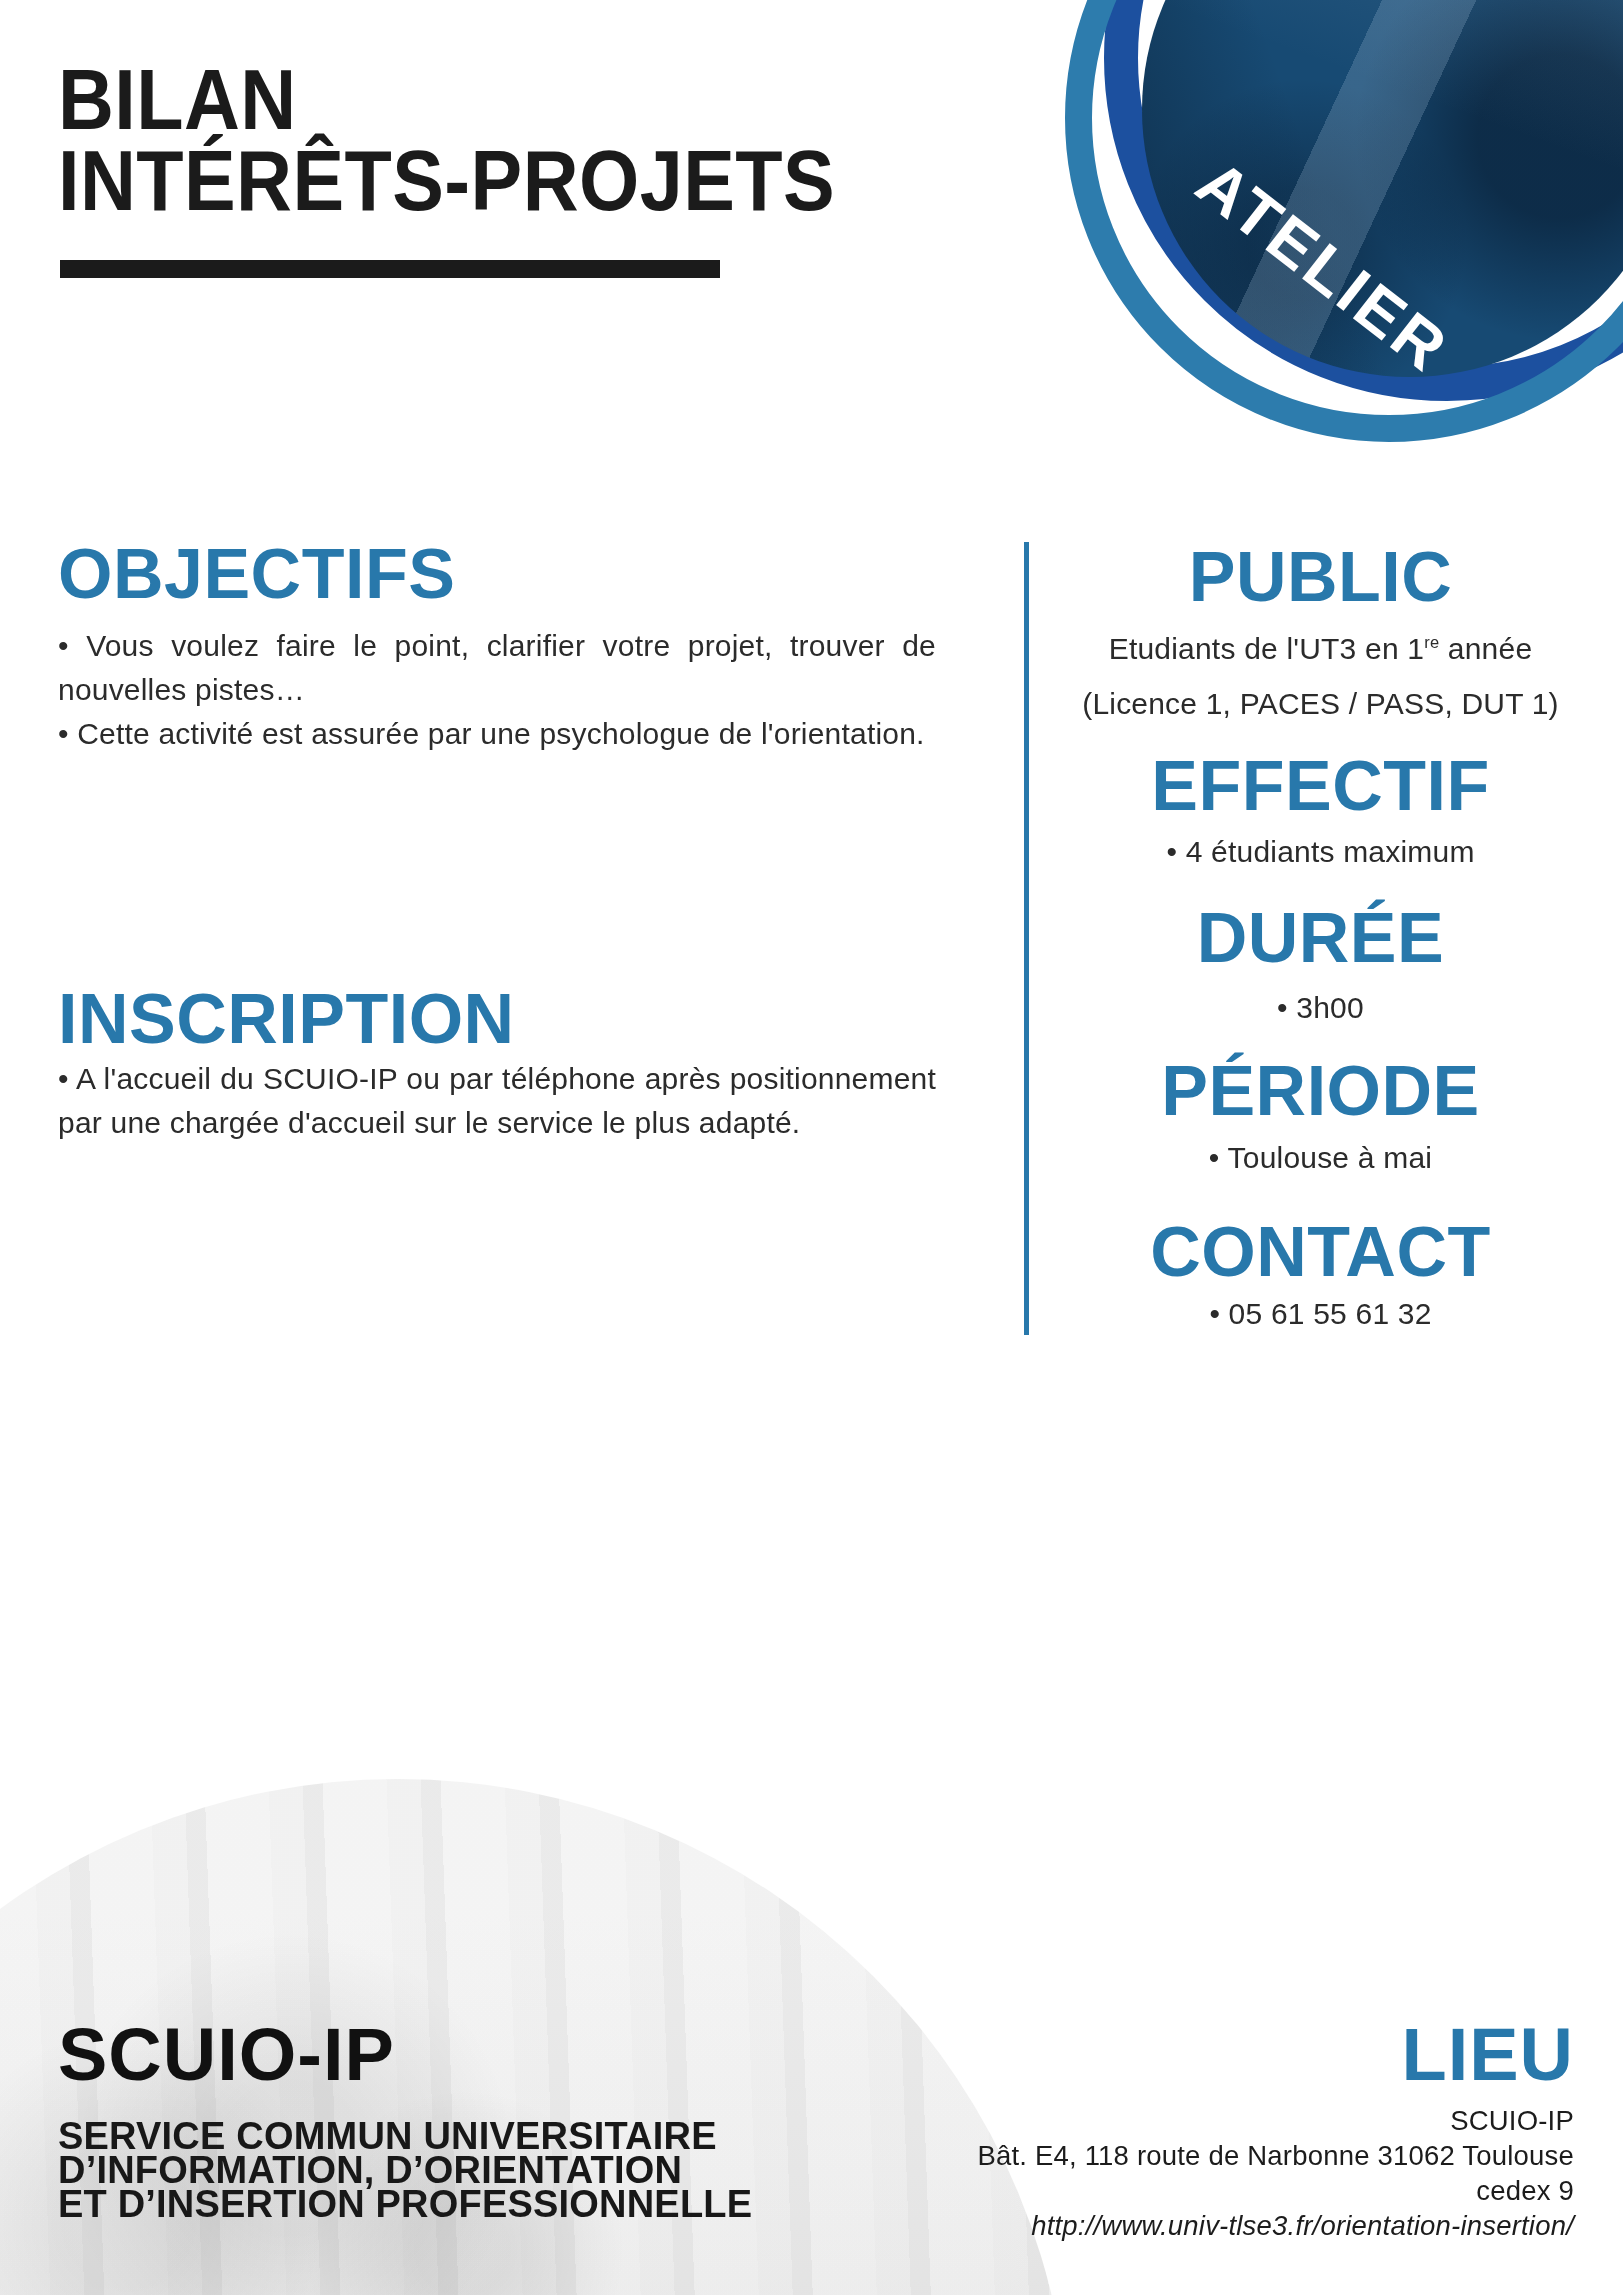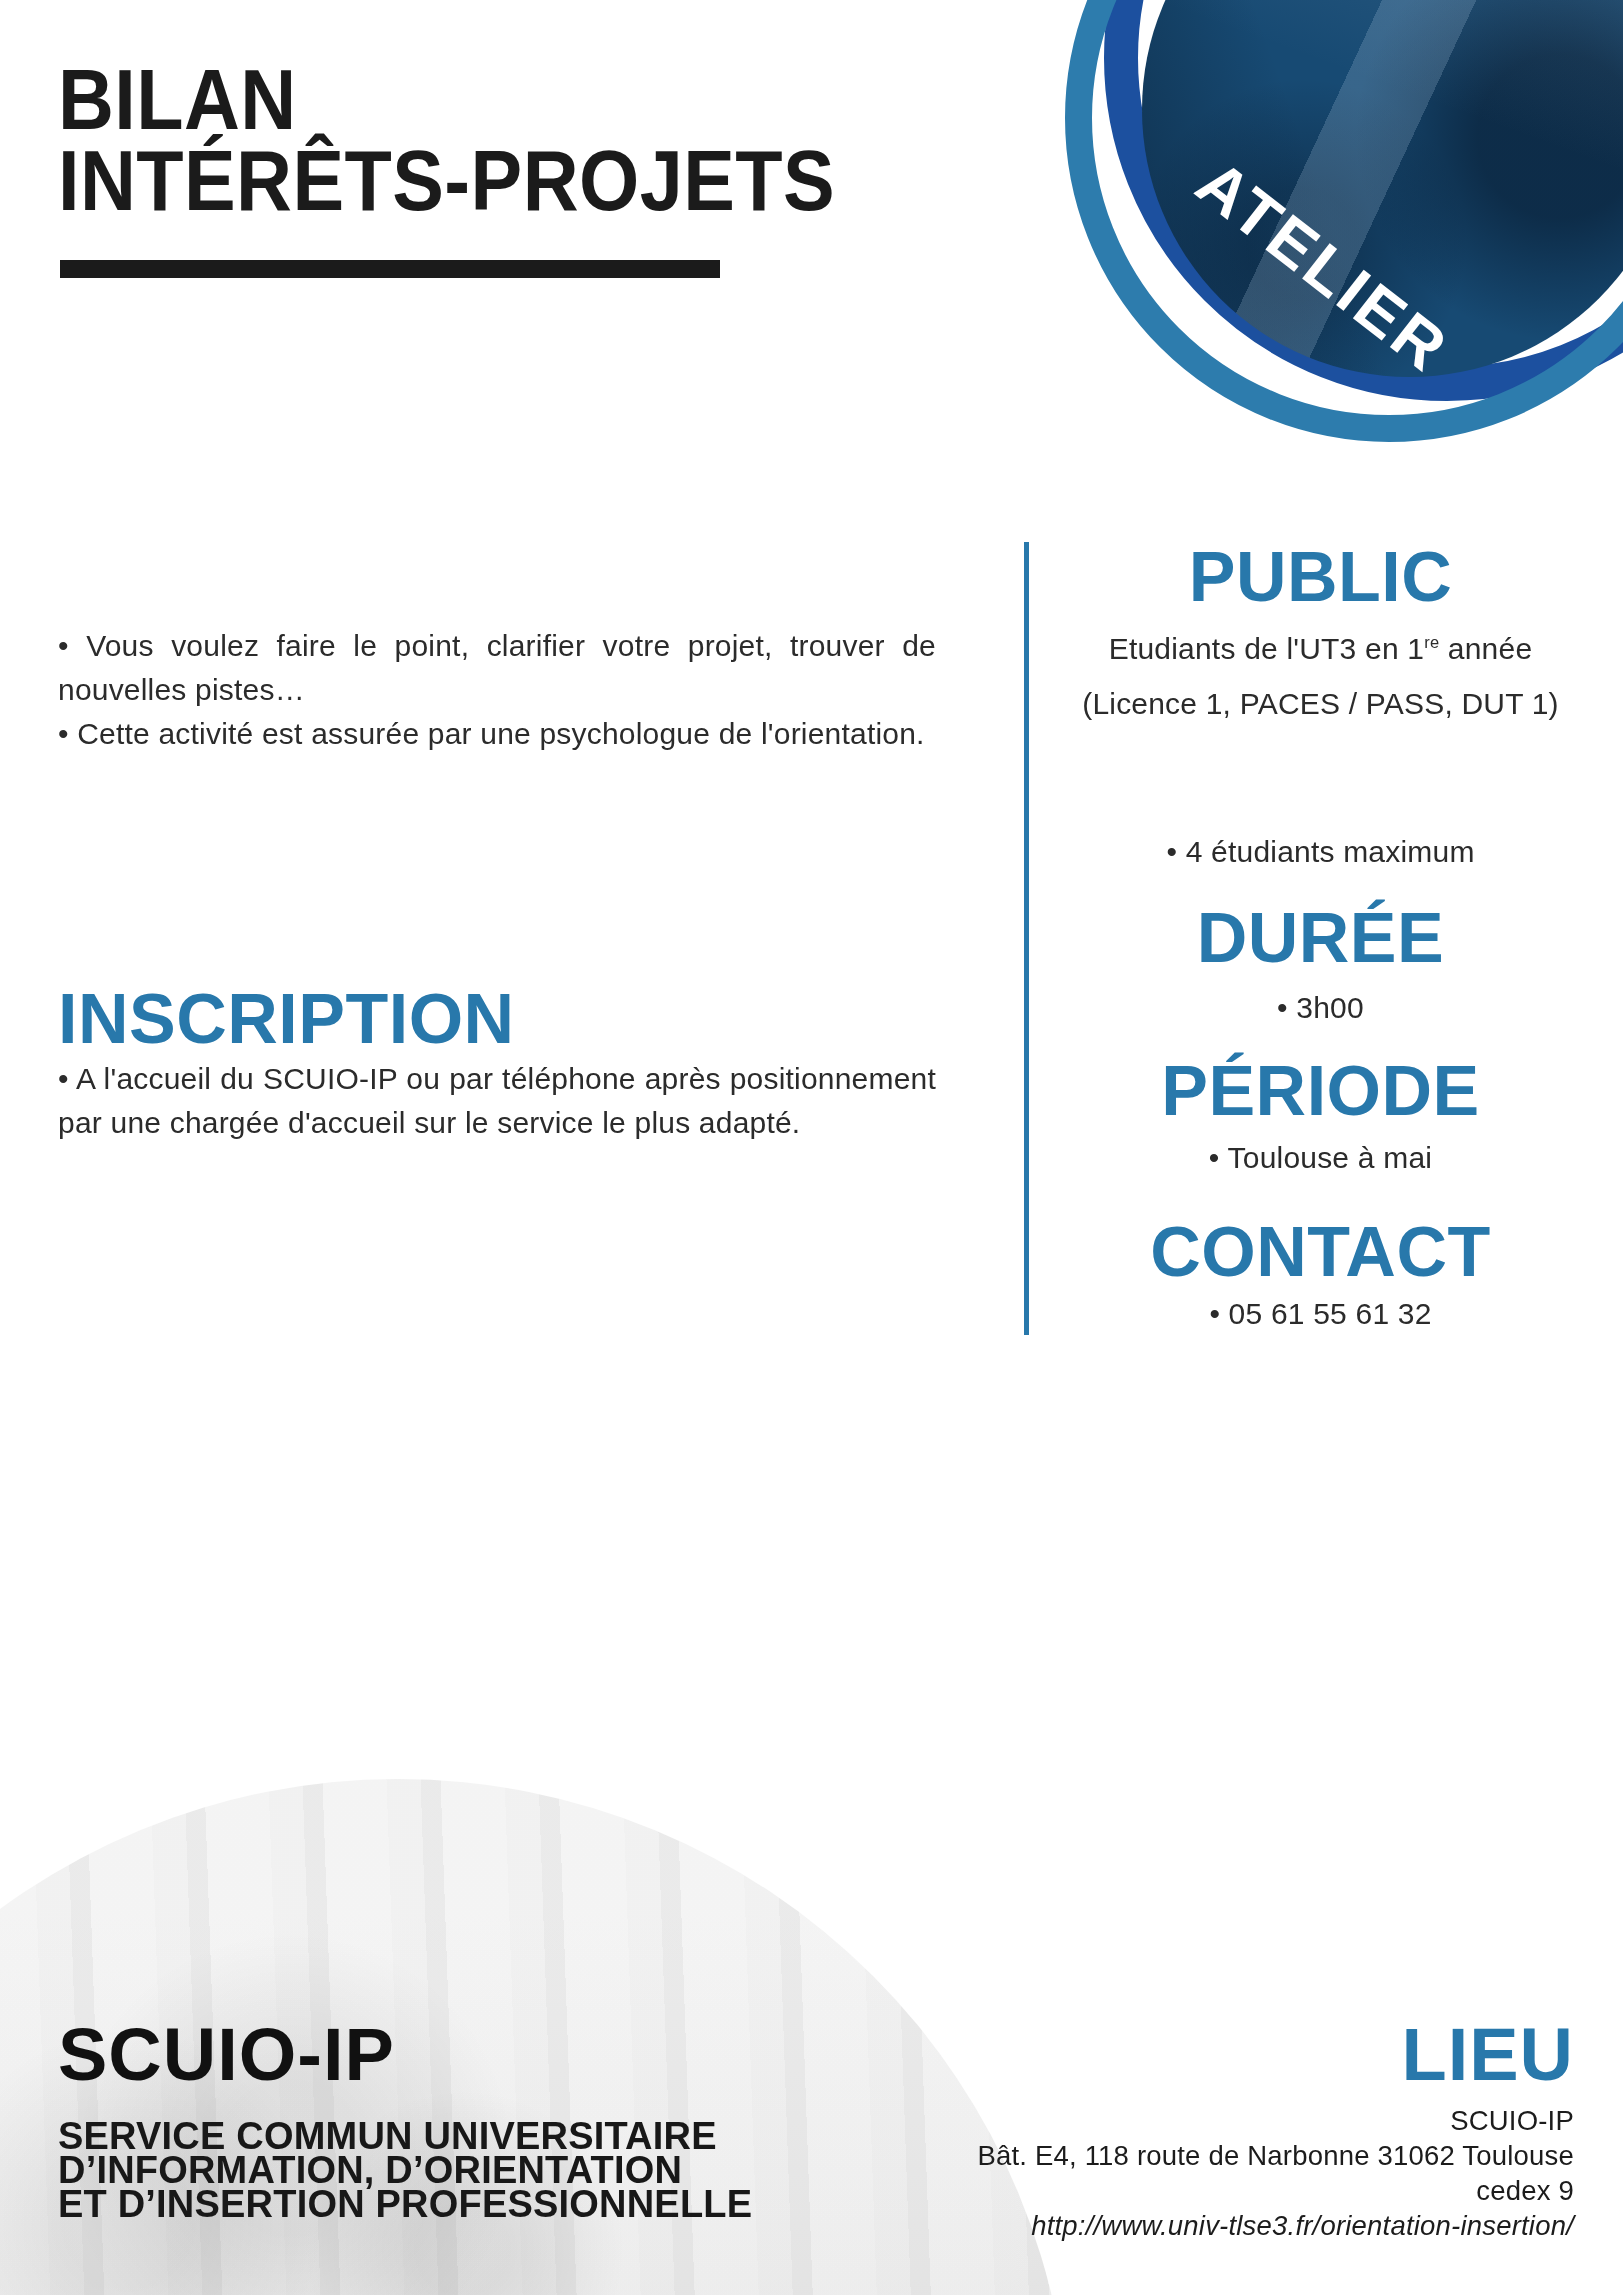--- a/index.html
+++ b/index.html
@@ -89,32 +89,34 @@
   <div class="ring light"></div>
   <div class="circle-dark"></div>
   <div class="atelier">ATELIER</div>
 
   <h1 class="title">
     <span>BILAN</span>
     <span>INTÉRÊTS-PROJETS</span>
   </h1>
   <div class="title-bar"></div>
 
+  <h2 class="h-sec h-left" style="top:539px;">OBJECTIFS</h2>
   <p class="body-text p-left" style="top:624px;">• Vous voulez faire le point, clarifier votre projet, trouver de nouvelles pistes…</p>
   <p class="body-text p-left" style="top:712px;">• Cette activité est assurée par une psychologue de l'orientation.</p>
 
   <h2 class="h-sec h-left" style="top:984px;">INSCRIPTION</h2>
   <p class="body-text p-left" style="top:1057px;">• A l'accueil du SCUIO-IP ou par téléphone après positionnement par une chargée d'accueil sur le service le plus adapté.</p>
 
   <div class="v-divider"></div>
 
   <h2 class="h-sec h-right" style="top:542px;">PUBLIC</h2>
   <p class="body-text p-right" style="top:627px;"><span>Etudiants de l'UT3 en 1</span><sup class="ord">re</sup><span> année</span></p>
   <p class="body-text p-right" style="top:682px;">(Licence 1, PACES / PASS, DUT 1)</p>
 
+  <h2 class="h-sec h-right" style="top:751px;">EFFECTIF</h2>
   <p class="body-text p-right" style="top:830px;">• 4 étudiants maximum</p>
 
   <h2 class="h-sec h-right" style="top:903px;">DURÉE</h2>
   <p class="body-text p-right" style="top:986px;">• 3h00</p>
 
   <h2 class="h-sec h-right" style="top:1056px;">PÉRIODE</h2>
   <p class="body-text p-right" style="top:1136px;">• Toulouse à mai</p>
 
   <h2 class="h-sec h-right" style="top:1217px;">CONTACT</h2>
   <p class="body-text p-right" style="top:1292px;">• 05 61 55 61 32</p>

